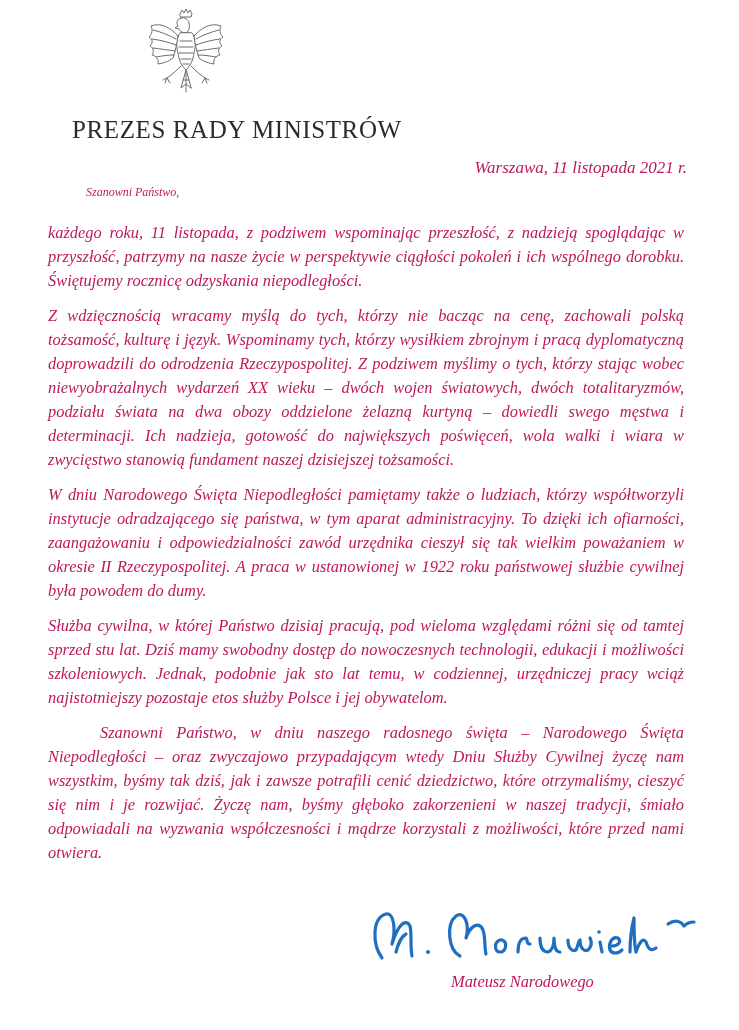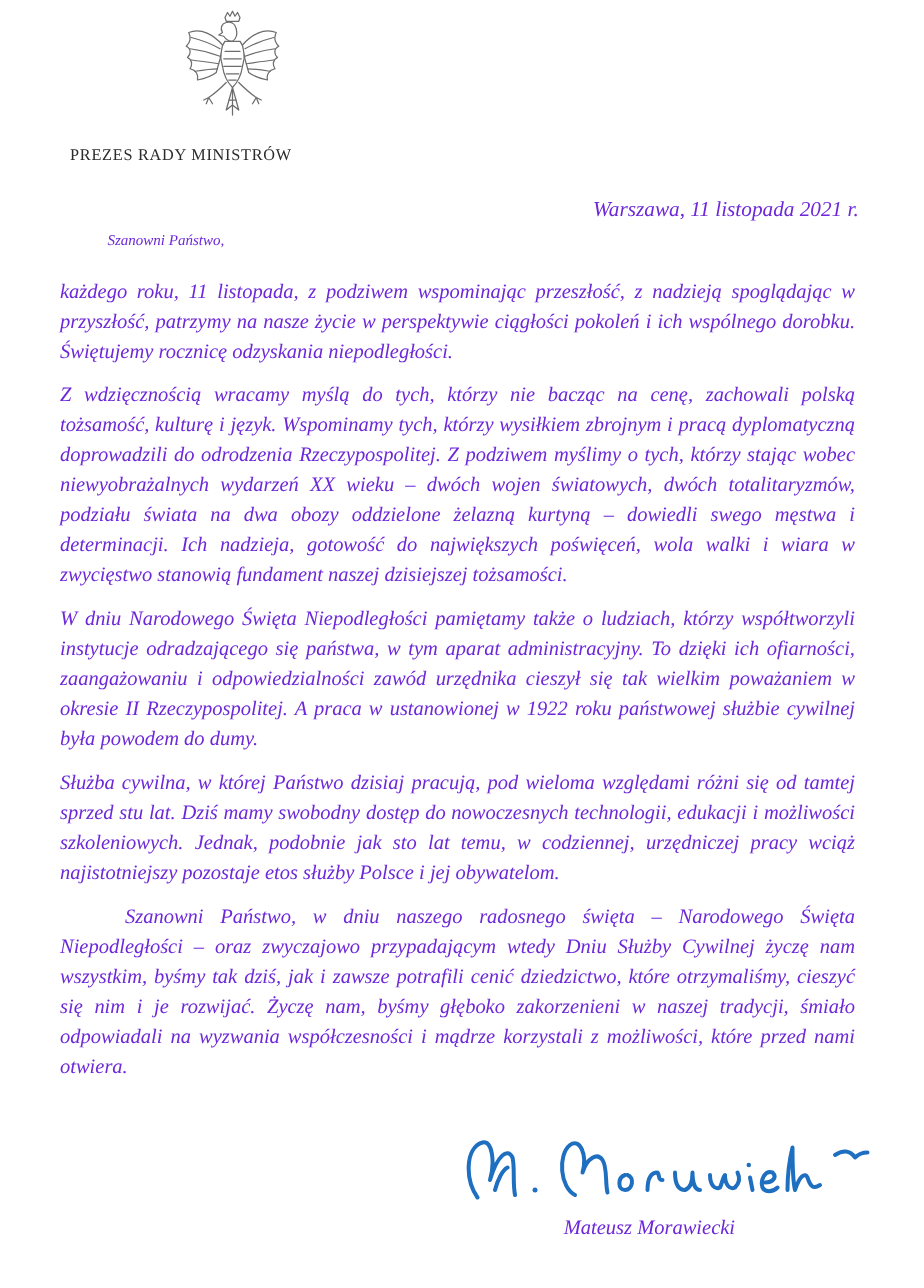--- a/index.html
+++ b/index.html
@@ -1,20 +1,20 @@
 <!DOCTYPE html>
 <html><head>
   <meta charset="utf-8">
   <style>
     html, body { margin: 0; padding: 0; background: #ffffff; }
     body { width: 739px; height: 1030px; position: relative; overflow: hidden; color: #1a1a1a; }
     .page { position: absolute; left: 0; top: 0; width: 739px; height: 1030px; background: #ffffff; }
     .emblem { position: absolute; left: 143px; top: 8px; width: 86px; height: 92px; }
-    .office { position: absolute; left: 56px; top: 116px; font-family: "Liberation Serif", serif; font-size: 13px; letter-spacing: 0.6px; color: #2b2b2b; white-space: nowrap; }
-    .it { font-family: "Liberation Serif", serif; font-style: italic; font-size: 16.4px; color: #6d28d9; }
+    .office { position: absolute; left: 72px; top: 116px; font-family: "Liberation Serif", serif; font-size: 25px; letter-spacing: 0.6px; color: #2b2b2b; white-space: nowrap; }
+    .it { font-family: "Liberation Serif", serif; font-style: italic; font-size: 16.4px; color: #be185d; }
     .date { position: absolute; right: 52px; top: 158px; white-space: nowrap; font-size: 17px; }
     .salutation { position: absolute; left: 86px; top: 185px; white-space: nowrap; font-size: 12px; }
     .body { position: absolute; left: 48px; top: 221px; width: 636px; }
     .para { margin: 0 0 11px 0; line-height: 24px; text-align: justify; text-align-last: left; }
     .para.indent { text-indent: 52px; }
     .closing { position: absolute; left: 373px; top: 868px; white-space: nowrap; font-size: 16.4px; }
     .signature { position: absolute; left: 368px; top: 904px; width: 330px; height: 66px; }
     .signer { position: absolute; left: 451px; top: 972px; white-space: nowrap; font-size: 16.4px; }
   </style>
 </head>
@@ -80,15 +80,15 @@
       <path d="M232 38 L234 48"></path>
       <circle cx="231" cy="28" r="1.8" fill="#1f6fc0" stroke="none"></circle>
 
       <path d="M244 42 C250 42 254 38 250 34 C244 32 240 40 242 46 C244 50 250 50 254 46"></path>
 
       <path d="M262 48 C262 36 264 22 266 14 C266 26 266 40 268 48 C272 36 276 34 278 38 C280 44 282 48 288 44"></path>
       <path d="M300 20 C306 16 312 16 316 22 C320 18 324 18 326 18"></path>
     </svg>
   </div>
 
-  <div class="it signer">Mateusz Morawiecki</div>
+  <div class="it signer">Mateusz Narodowego</div>
 
 </div>
 
 </body></html>

